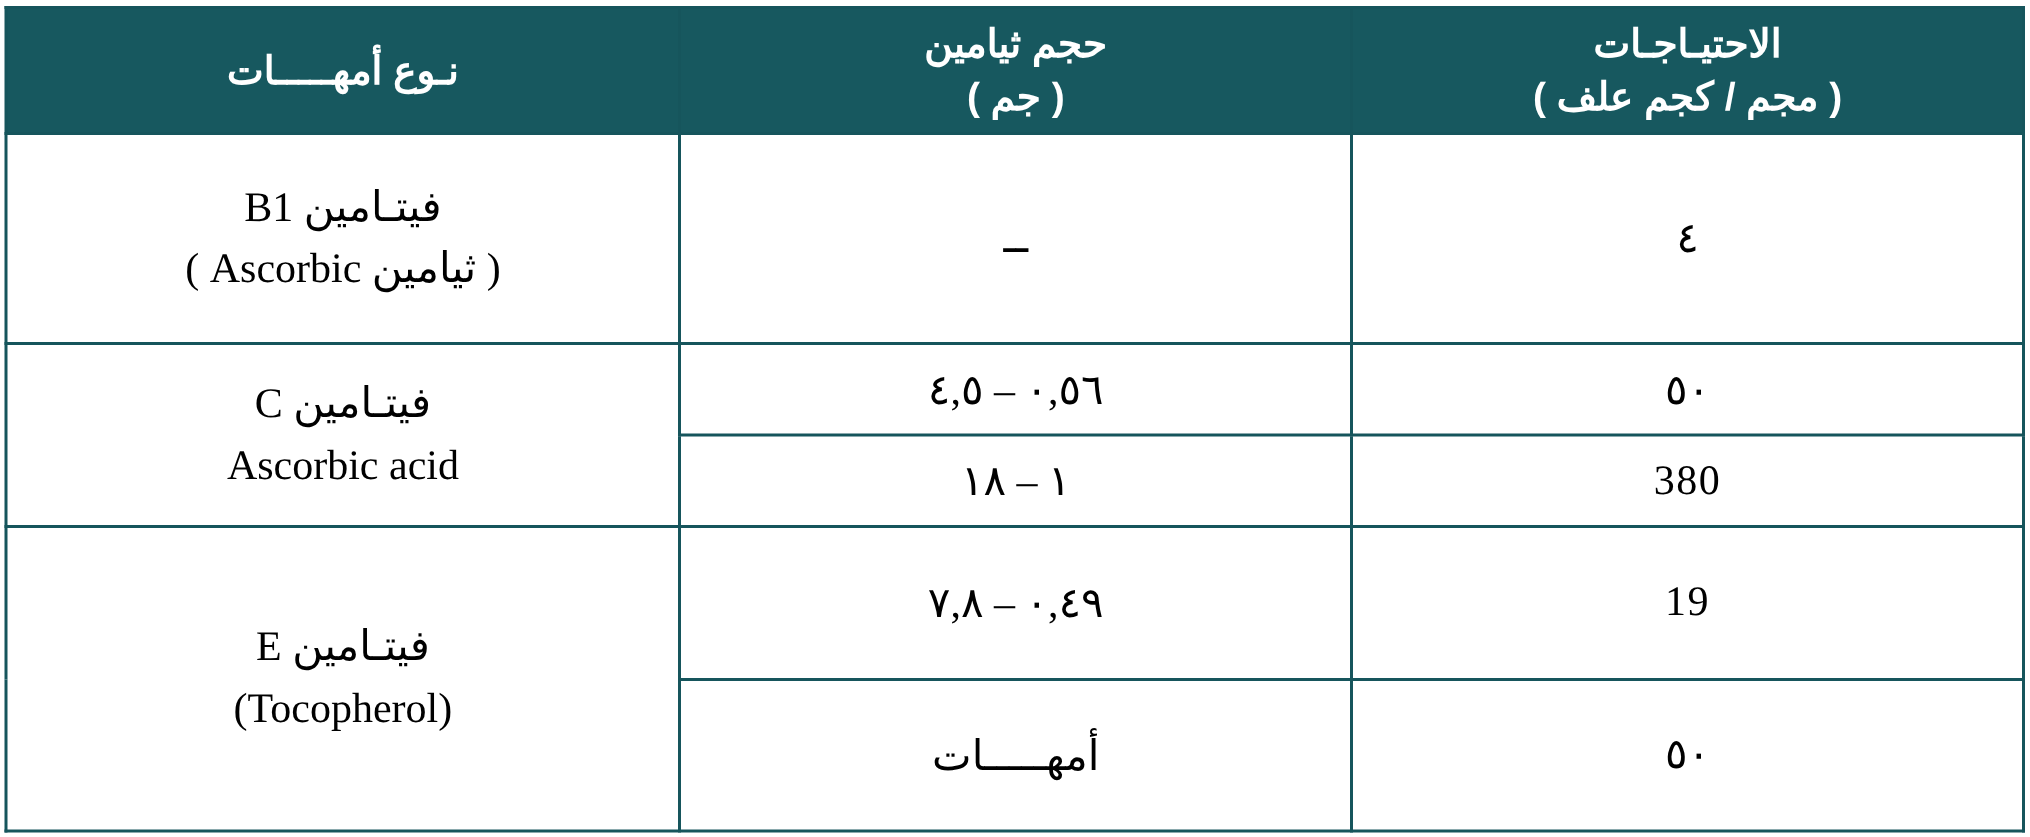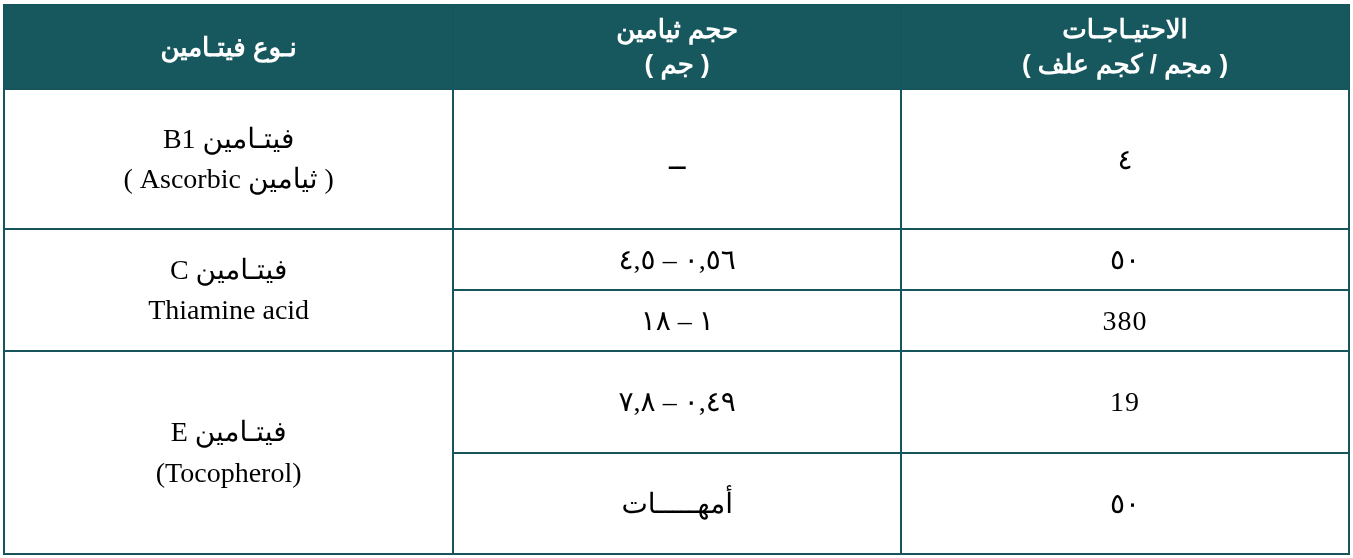--- a/index.html
+++ b/index.html
@@ -94,21 +94,21 @@
       <tr>
         <th>
           <span class="hdr-l1">الاحتيـاجـات</span>
           <span class="hdr-l2">( مجم / كجم علف )</span>
         </th>
         <th>
           <span class="hdr-l1">حجم ثيامين</span>
           <span class="hdr-l2">( جم )</span>
         </th>
         <th>
-          <span class="hdr-l1">نـوع فيتـامين</span>
+          <span class="hdr-l1">نـوع أمهـــــات</span>
         </th>
       </tr>
     </thead>
     <tbody>
 
       <tr style="height:138px;">
         <td class="num">٤</td>
         <td class="dash-only">ــ</td>
         <td class="vit-name">
           <div>
@@ -120,21 +120,21 @@
       </tr>
 
       <tr style="height:60px;">
         <td class="num">٥٠</td>
         <td class="num">٠,٥٦ – ٤,٥</td>
         <td class="vit-name" rowspan="2">
           <div>
             <span class="ar">فيتـامين</span>
             <span>C</span>
           </div>
-          <div>Thiamine acid</div>
+          <div>Ascorbic acid</div>
         </td>
       </tr>
 
       <tr style="height:60px;">
         <td class="num">380</td>
         <td class="num">١ – ١٨</td>
       </tr>
 
       <tr style="height:100px;">
         <td class="num">19</td>

